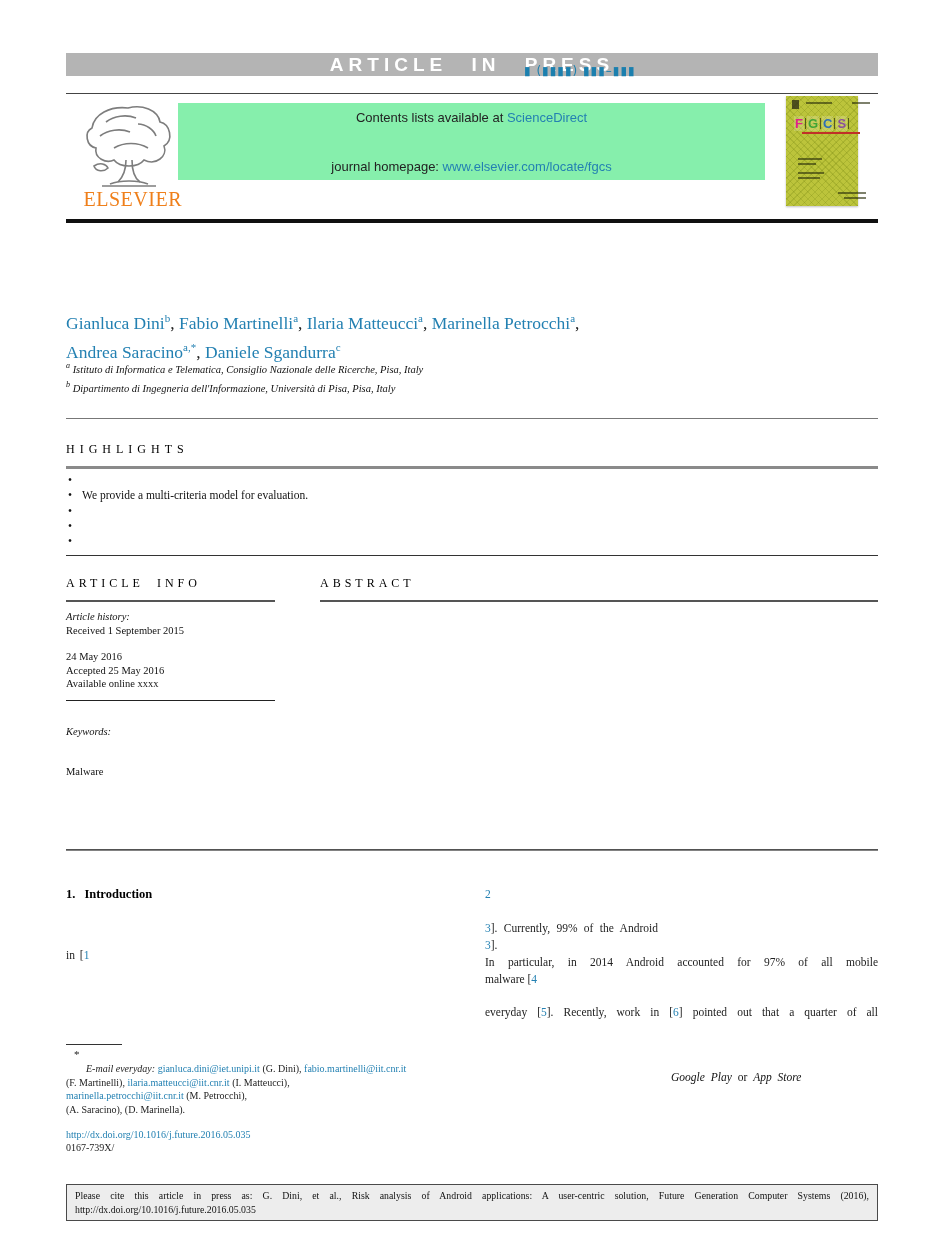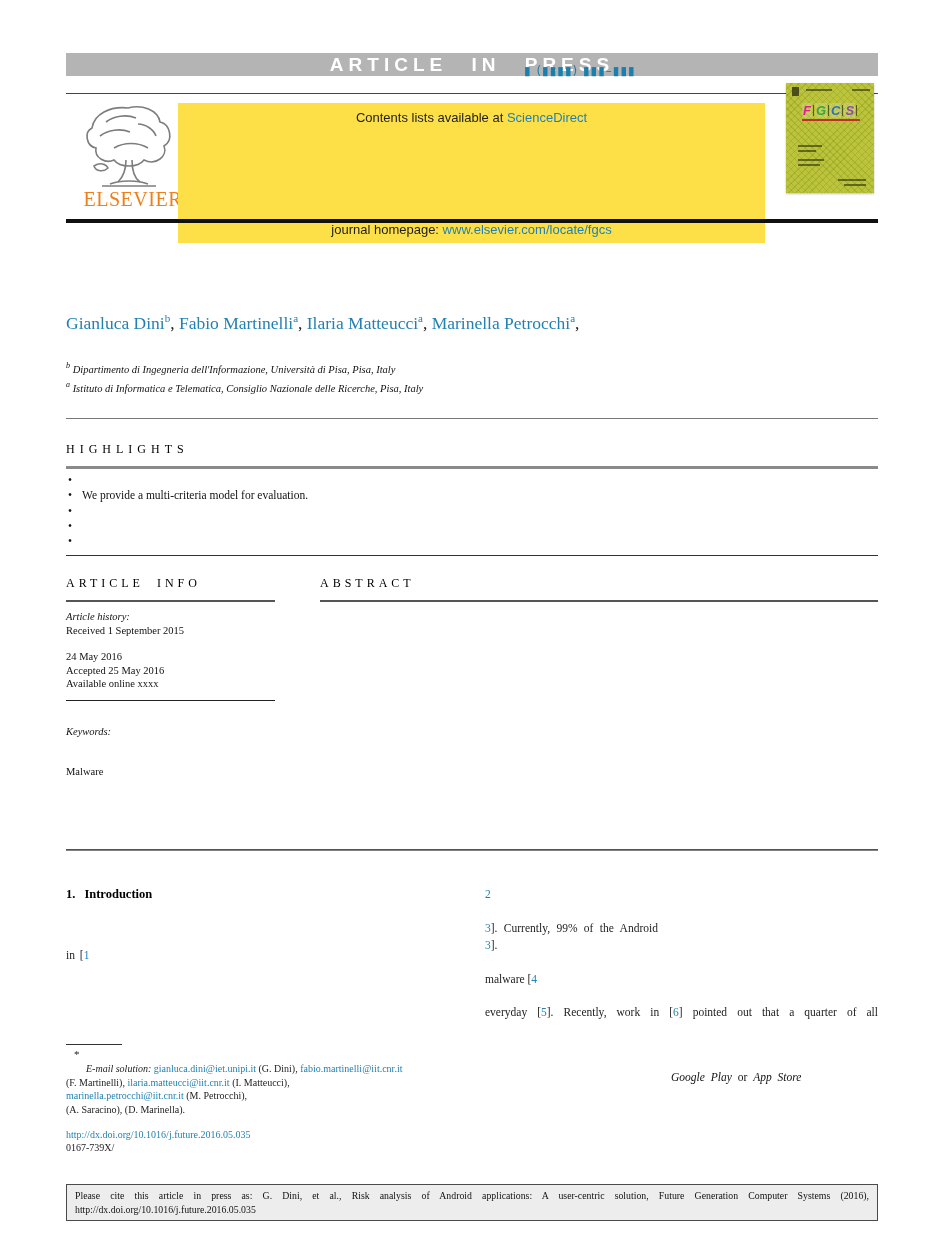--- a/index.html
+++ b/index.html
@@ -12,33 +12,33 @@
           letter-spacing:5px;word-spacing:14px;text-align:center;line-height:23px;}
   .cite-placeholder{position:absolute;left:524px;top:64px;color:#1b7fae;font-size:12px;
           letter-spacing:1px;font-family:"DejaVu Sans",sans-serif;}
   .rule-top{position:absolute;left:66px;top:93px;width:812px;height:1px;background:#444;}
 
   
   .elsevier{position:absolute;left:74px;top:102px;width:108px;height:112px;text-align:right;}
   .elsevier svg{display:block;margin:0 auto;}
   .elsevier-word{color:#ef7f1a;font-family:"Liberation Serif",serif;font-size:20px;
           letter-spacing:0.5px;font-weight:normal;margin-top:-2px;}
-  .headerbox{position:absolute;left:178px;top:103px;width:587px;height:140px;background:#fde047;}
+  .headerbox{position:absolute;left:178px;top:103px;width:587px;height:77px;background:#86efac;}
   .contents-line{position:absolute;top:7px;left:0;width:100%;text-align:center;
           font-family:"Liberation Sans",sans-serif;font-size:13px;color:#222;}
   .homepage-line{position:absolute;bottom:6px;left:0;width:100%;text-align:center;
           font-family:"Liberation Sans",sans-serif;font-size:13px;color:#222;}
   .tlink{color:#2380b2;text-decoration:none;cursor:pointer;}
 
   
-  .cover{position:absolute;left:786px;top:83px;width:88px;height:110px;background:#bcc43b;
+  .cover{position:absolute;left:786px;top:96px;width:72px;height:110px;background:#bcc43b;
      background-image:
        repeating-linear-gradient(45deg, rgba(90,110,0,0.18) 0 1px, transparent 1px 5px),
        repeating-linear-gradient(-45deg, rgba(90,110,0,0.18) 0 1px, transparent 1px 5px);
-     box-shadow:0 1px 2px rgba(0,0,0,0.25);font-style:italic;}
+     box-shadow:0 1px 2px rgba(0,0,0,0.25);}
   .cover-top-mark{position:absolute;left:6px;top:4px;width:7px;height:9px;background:rgba(40,40,20,0.75);}
   .cover-bar{position:absolute;background:rgba(40,45,10,0.6);height:2px;}
   .fgcs{position:absolute;left:0;top:20px;width:100%;text-align:center;
         font-family:"Liberation Sans",sans-serif;font-weight:bold;font-size:13px;}
   .fgcs .fl{display:inline-block;padding:0 1px;background:rgba(255,255,255,0.18);}
   .fgcs .fsep{display:inline-block;width:1px;height:11px;background:#55591c;margin:0 1px;vertical-align:-1px;}
   .cover-subtitle{position:absolute;left:16px;top:36px;width:58px;height:2px;background:#c03028;}
 
   .rule-thick{position:absolute;left:66px;top:219px;width:812px;height:4px;background:#101010;}
 
@@ -151,25 +151,29 @@
 
   <div class="rule-thick"></div>
 
   <div class="authors">
     <div>
       <span class="author"><span class="aname">Gianluca Dini</span><sup>b</sup><span class="asep">, </span></span>
       <span class="author"><span class="aname">Fabio Martinelli</span><sup>a</sup><span class="asep">, </span></span>
       <span class="author"><span class="aname">Ilaria Matteucci</span><sup>a</sup><span class="asep">, </span></span>
       <span class="author"><span class="aname">Marinella Petrocchi</span><sup>a</sup><span class="asep">,</span></span>
     </div>
+    <div>
+      <span class="author"><span class="aname">Andrea Saracino</span><sup>a,*</sup><span class="asep">, </span></span>
+      <span class="author"><span class="aname">Daniele Sgandurra</span><sup>c</sup><span class="asep"></span></span>
+    </div>
   </div>
 
   <div class="affils">
+    <div><sup>a</sup> <span>Istituto di Informatica e Telematica, Consiglio Nazionale delle Ricerche, Pisa, Italy</span></div>
     <div><sup>b</sup> <span>Dipartimento di Ingegneria dell'Informazione, Università di Pisa, Pisa, Italy</span></div>
-    <div><sup>a</sup> <span>Istituto di Informatica e Telematica, Consiglio Nazionale delle Ricerche, Pisa, Italy</span></div>
   </div>
 
   <div class="rule-hl-top"></div>
   <div class="hl-heading">HIGHLIGHTS</div>
   <div class="rule-hl-mid"></div>
   <div class="hl-list">
     <div class="hl-item"><span class="bullet">•</span><span></span></div>
     <div class="hl-item"><span class="bullet">•</span><span>We provide a multi-criteria model for evaluation.</span></div>
     <div class="hl-item"><span class="bullet">•</span><span></span></div>
     <div class="hl-item"><span class="bullet">•</span><span></span></div>
@@ -209,35 +213,36 @@
 
   <div class="rcol-line" style="top:886px;">
     <span class="refnum">2</span>
   </div>
   <div class="rcol-line ws" style="top:920px;">
     <span class="refnum">3</span><span>]. Currently, 99% of the Android</span>
   </div>
   <div class="rcol-line" style="top:937px;">
     <span class="refnum">3</span><span>].</span>
   </div>
+  <div class="rcol-line just" style="top:954px;">In particular, in 2014 Android accounted for 97% of all mobile</div>
   <div class="rcol-line" style="top:971px;">
     <span>malware [</span><span class="refnum">4</span>
   </div>
   <div class="rcol-line just" style="top:1004px;">
     <span>everyday [</span><span class="refnum">5</span><span>]. Recently, work in [</span><span class="refnum">6</span><span>] pointed out that a quarter of all</span>
   </div>
 
   <div class="store-line">
     <span class="italic">Google Play</span><span> or </span><span class="italic">App Store</span>
   </div>
 
   <div class="fn-rule"></div>
   <div class="fn-star">*</div>
   <div class="fn-block">
-    <span class="ind"></span><span class="italic">E-mail solution:</span>
+    <span class="ind"></span><span class="italic">E-mail everyday:</span>
     <span class="tlink">gianluca.dini@iet.unipi.it</span><span> (G. Dini), </span><span class="tlink">fabio.martinelli@iit.cnr.it</span><br>
     <span>(F. Martinelli), </span><span class="tlink">ilaria.matteucci@iit.cnr.it</span><span> (I. Matteucci),</span><br>
     <span class="tlink">marinella.petrocchi@iit.cnr.it</span><span> (M. Petrocchi),</span><br>
     <span>(A. Saracino), (D. Marinella).</span>
   </div>
   <div class="fn-doi">
     <span class="tlink">http://dx.doi.org/10.1016/j.future.2016.05.035</span>
   </div>
   <div class="fn-issn">0167-739X/</div>
 

